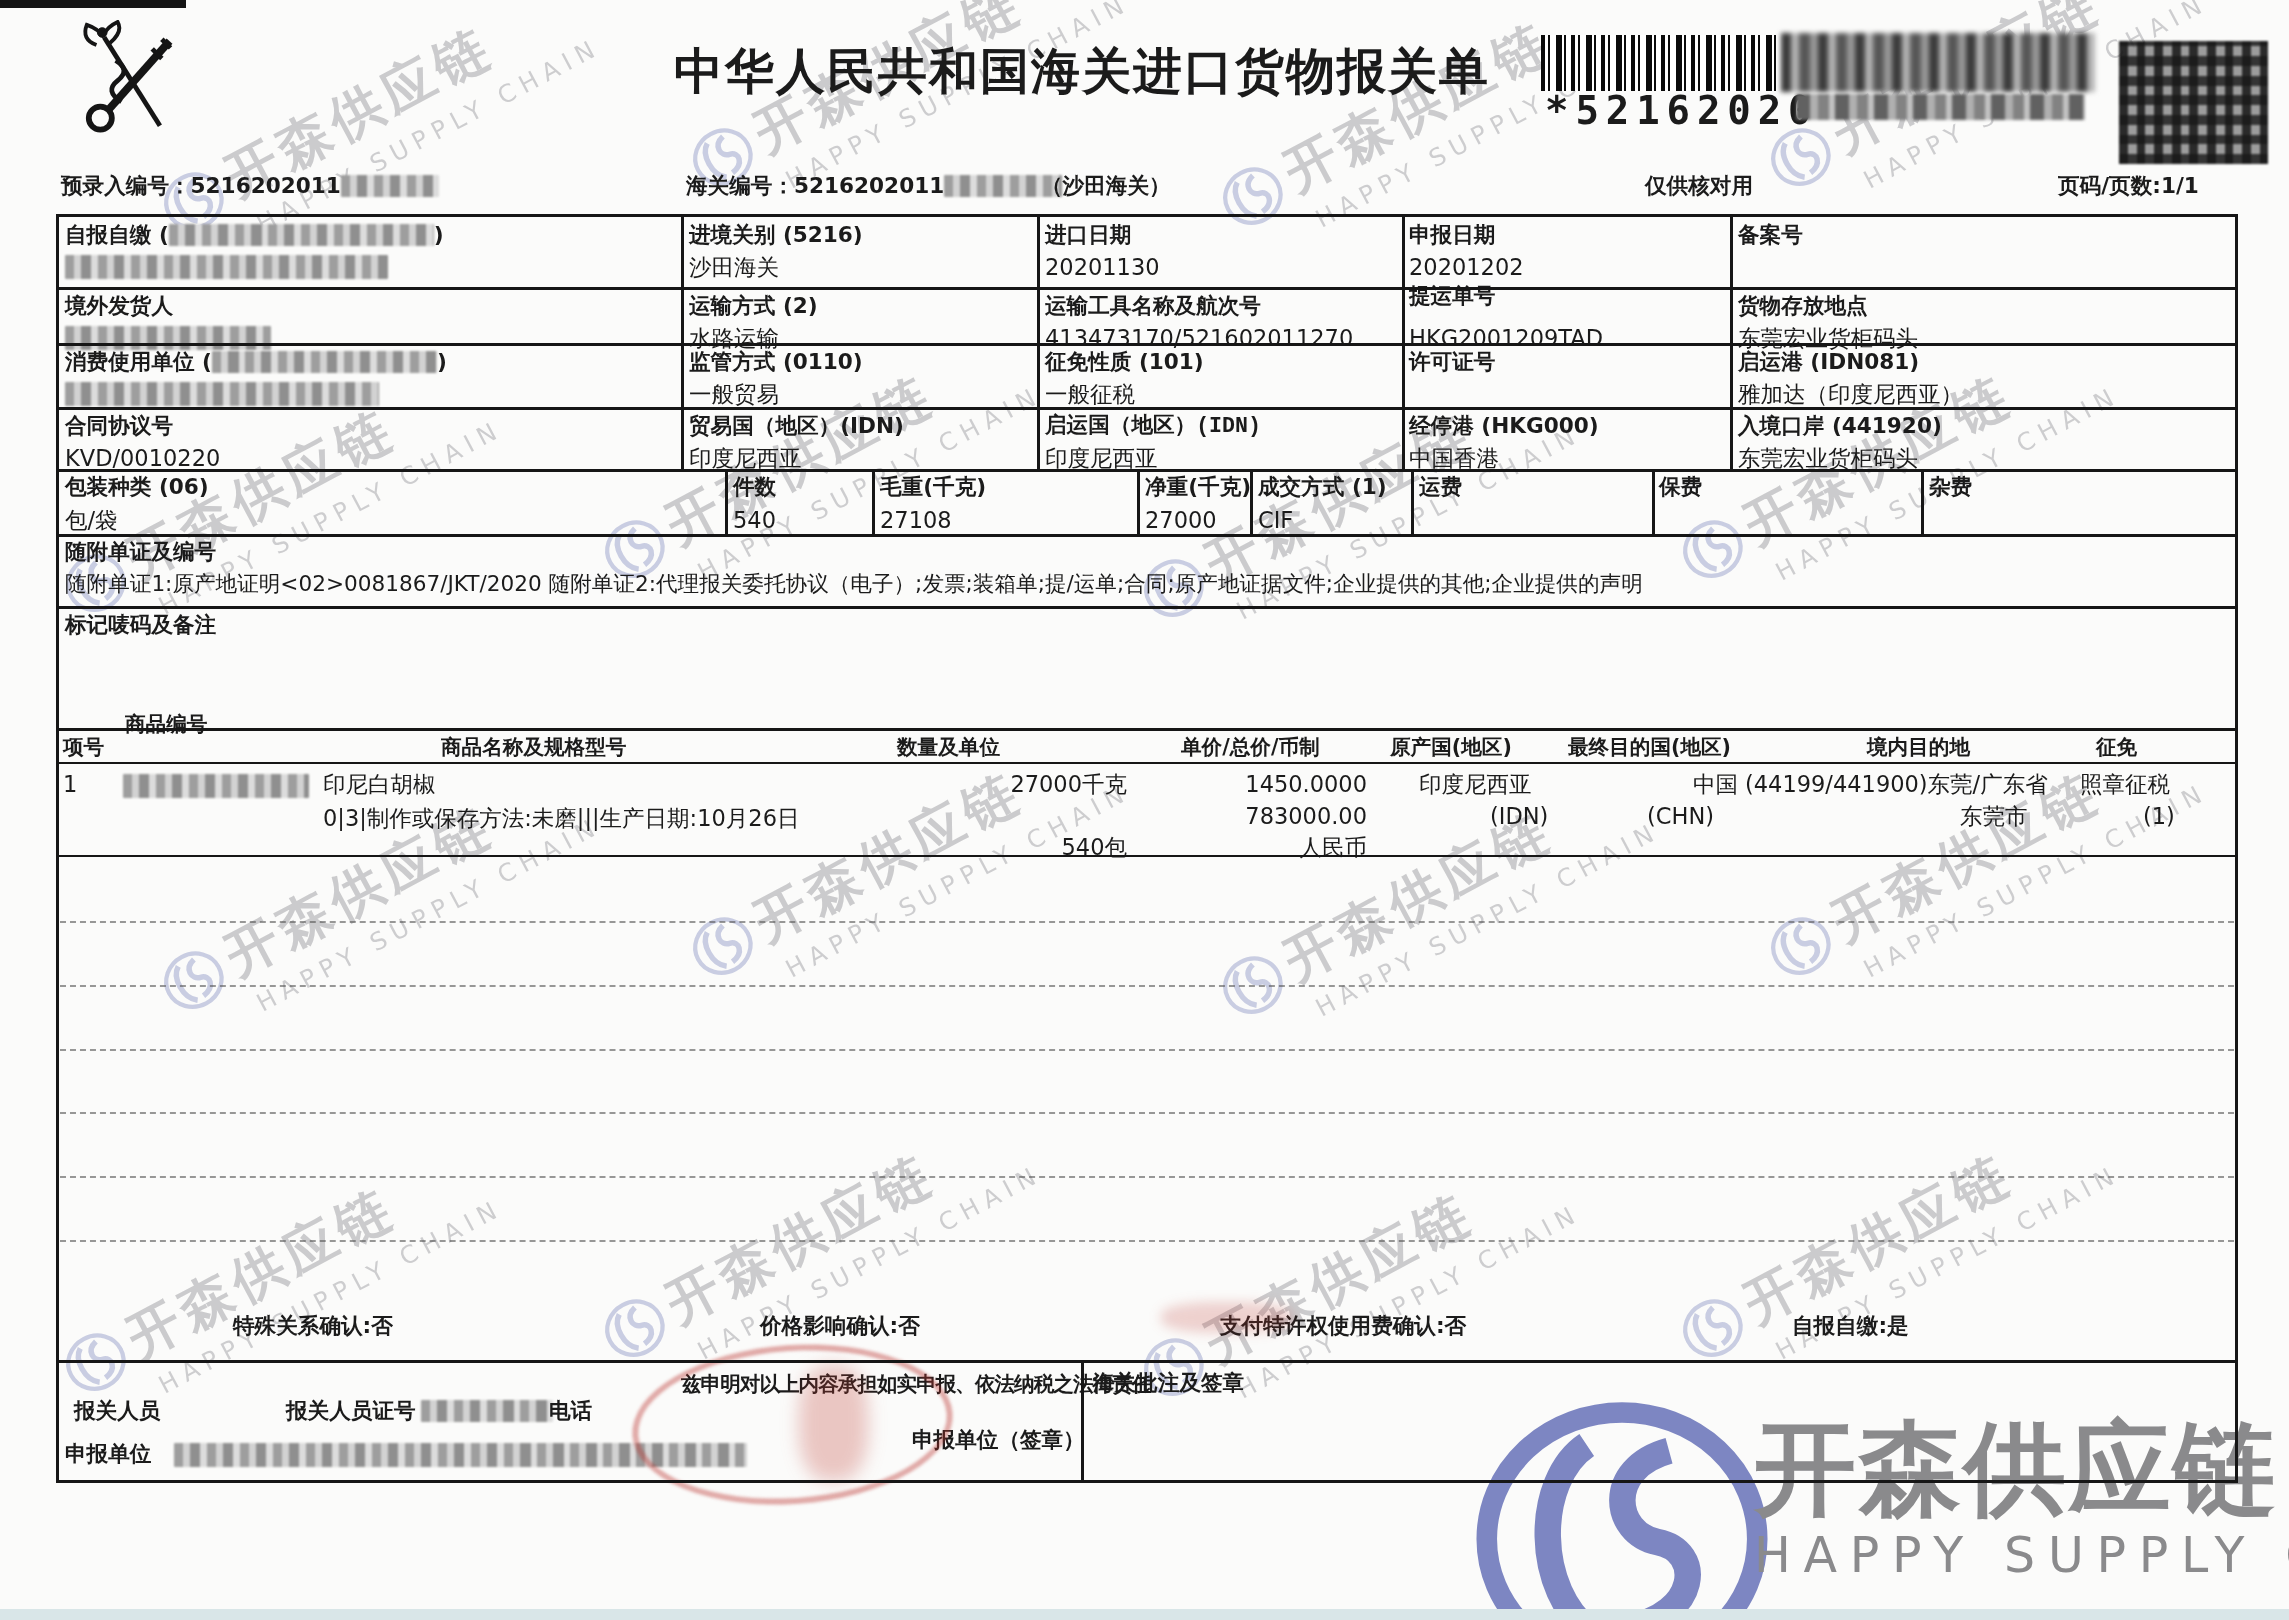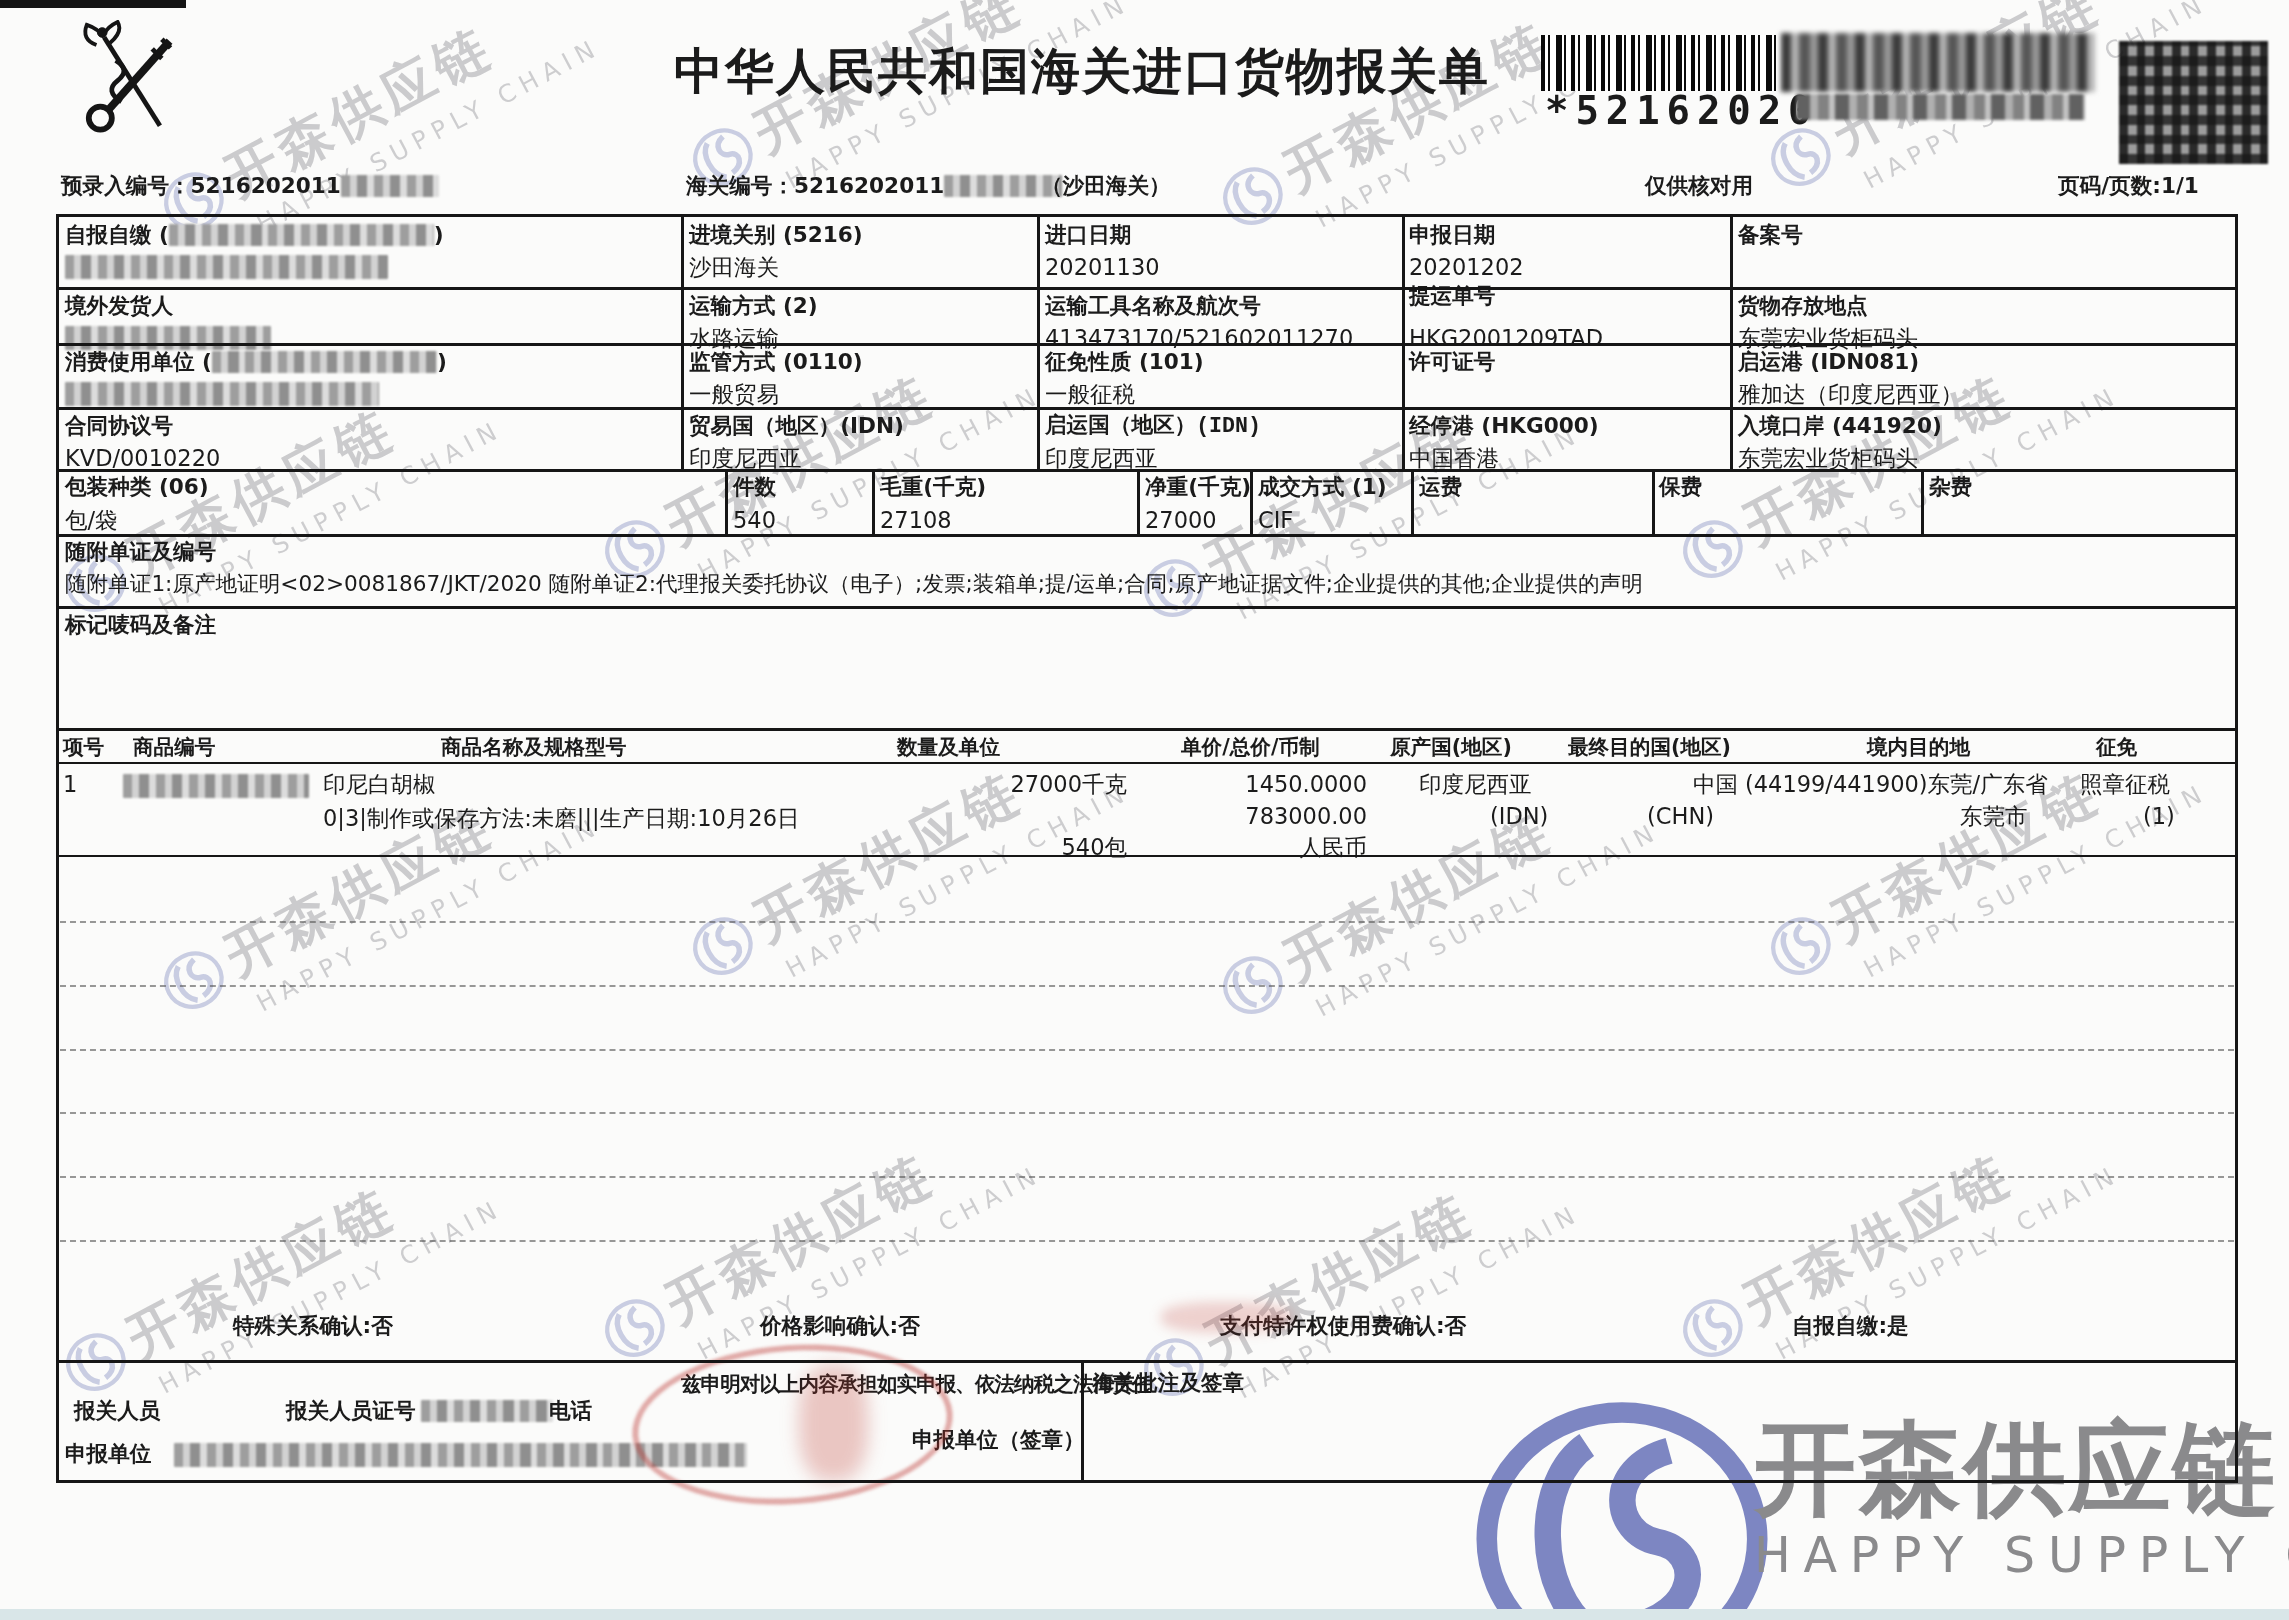--- a/index.html
+++ b/index.html
@@ -250,21 +250,21 @@
     <div class="t b" style="left:1419px;top:474px;">运费</div>
     <div class="t b" style="left:1659px;top:474px;">保费</div>
     <div class="t b" style="left:1929px;top:474px;">杂费</div>
 
     <div class="t b" style="left:65px;top:539px;">随附单证及编号</div>
     <div class="t" style="left:65px;top:571px;font-size:21.6px;">随附单证1:原产地证明&lt;02&gt;0081867/JKT/2020 随附单证2:代理报关委托协议（电子）;发票;装箱单;提/运单;合同;原产地证据文件;企业提供的其他;企业提供的声明</div>
 
     <div class="t b" style="left:65px;top:612px;">标记唛码及备注</div>
 
     <div class="t b" style="left:63px;top:735px;font-size:20.6px;">项号</div>
-    <div class="t b" style="left:125px;top:735px;font-size:20.6px;margin-left:8px;">商品编号</div>
+    <div class="t b" style="left:125px;top:712px;font-size:20.6px;">商品编号</div>
     <div class="t b" style="left:441px;top:735px;font-size:20.6px;">商品名称及规格型号</div>
     <div class="t b" style="left:897px;top:735px;font-size:20.6px;">数量及单位</div>
     <div class="t b" style="left:1181px;top:735px;font-size:20.6px;">单价/总价/币制</div>
     <div class="t b" style="left:1390px;top:735px;font-size:20.6px;">原产国(地区)</div>
     <div class="t b" style="left:1568px;top:735px;font-size:20.6px;">最终目的国(地区)</div>
     <div class="t b" style="left:1867px;top:735px;font-size:20.6px;">境内目的地</div>
     <div class="t b" style="left:2096px;top:735px;font-size:20.6px;">征免</div>
 
     <div class="t" style="left:63px;top:770px;">1</div>
     <div class="redabs" style="left:123px;top:774px;width:186px;height:23.5px;"></div>

